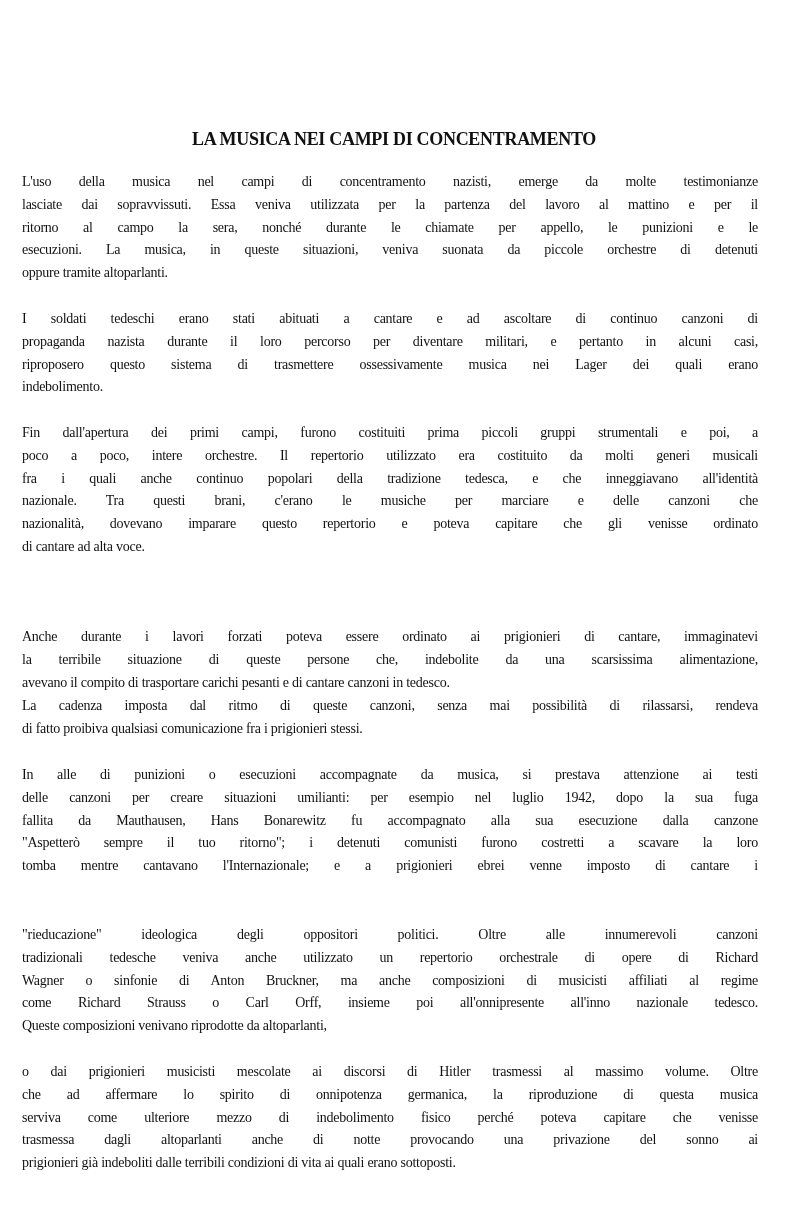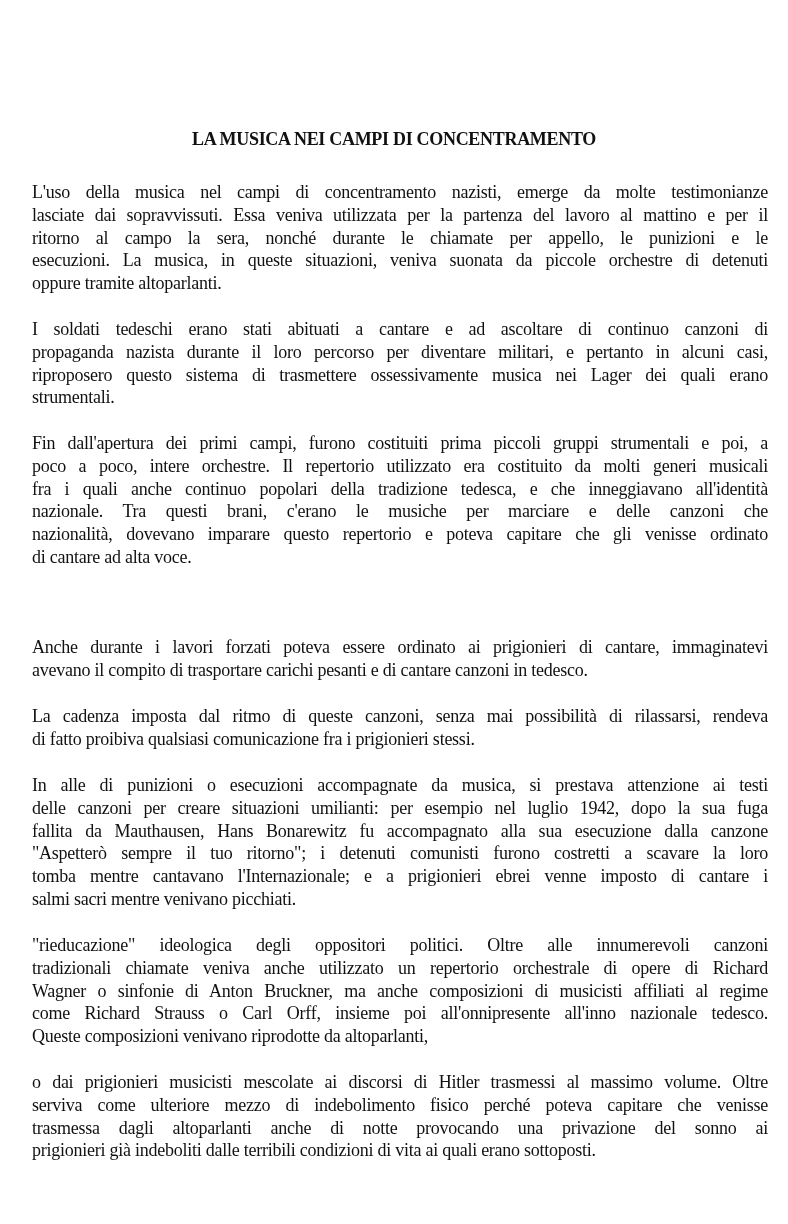--- a/index.html
+++ b/index.html
@@ -6,22 +6,22 @@
     body {
       width: 788px; height: 1224px; position: relative; overflow: hidden;
       font-family: "Liberation Serif", serif; color: #111111;
     }
     .page { position: absolute; left: 22px; top: 0; width: 736px; }
     .title {
       position: absolute; left: 0; top: 125px; width: 736px; text-align: center;
       font-weight: bold; font-size: 18px; letter-spacing: -0.3px; margin: 4px;
     }
     .para {
-      position: absolute; left: 0; width: 736px; margin: 10px;
-      font-size: 18px; line-height: 22.8px; text-align: justify;
+      position: absolute; left: 0; width: 736px; margin: 0;
+      font-size: 14px; line-height: 22.8px; text-align: justify;
       letter-spacing: -0.25px; word-spacing: 0px;
     }
     .para span.line { display: block; text-align: justify; text-align-last: justify; white-space: nowrap; }
     .para span.line.last { text-align-last: left; }
   </style>
 </head>
 <body>
 
 <div class="page">
   <h1 class="title">LA MUSICA NEI CAMPI DI CONCENTRAMENTO</h1>
@@ -31,58 +31,59 @@
     <span class="line">lasciate dai sopravvissuti. Essa veniva utilizzata per la partenza del lavoro al mattino e per il</span>
     <span class="line">ritorno al campo la sera, nonché durante le chiamate per appello,    le punizioni e le</span>
     <span class="line">esecuzioni. La musica, in queste situazioni, veniva suonata da piccole orchestre di detenuti</span>
     <span class="line last">oppure tramite altoparlanti.</span>
   </p>
 
   <p class="para" style="top:308px">
     <span class="line">I soldati tedeschi erano stati abituati a cantare e ad ascoltare di continuo canzoni di</span>
     <span class="line">propaganda nazista durante il loro percorso per diventare militari, e pertanto in alcuni casi,</span>
     <span class="line">riproposero questo sistema di trasmettere ossessivamente musica nei Lager dei quali erano</span>
-    <span class="line last">strumentali.</span>
+    <span class="line last">indebolimento.</span>
   </p>
 
   <p class="para" style="top:422px">
     <span class="line">Fin dall'apertura dei primi campi, furono costituiti prima piccoli gruppi strumentali e poi, a</span>
     <span class="line">poco a poco, intere orchestre. Il repertorio utilizzato era costituito da molti generi musicali</span>
     <span class="line">fra i quali anche continuo popolari della tradizione tedesca, e che inneggiavano all'identità</span>
     <span class="line">nazionale. Tra questi brani, c'erano le musiche per marciare e delle canzoni che</span>
     <span class="line">nazionalità, dovevano imparare questo repertorio e poteva capitare che gli venisse ordinato</span>
     <span class="line last">di cantare ad alta voce.</span>
   </p>
 
   <p class="para" style="top:626px">
     <span class="line">Anche durante i lavori forzati poteva essere ordinato ai prigionieri di cantare, immaginatevi</span>
+    <span class="line">la terribile situazione di queste persone che, indebolite da una scarsissima alimentazione,</span>
     <span class="line last">avevano il compito di trasportare carichi pesanti e di cantare canzoni in tedesco.</span>
   </p>
 
   <p class="para" style="top:695px">
     <span class="line">La cadenza imposta dal ritmo di queste canzoni, senza mai possibilità di rilassarsi,  rendeva</span>
     <span class="line last">di fatto proibiva qualsiasi comunicazione fra i prigionieri stessi.</span>
   </p>
 
   <p class="para" style="top:764px">
     <span class="line">In alle di punizioni o esecuzioni accompagnate da musica, si prestava attenzione ai testi</span>
     <span class="line">delle canzoni per creare situazioni umilianti: per esempio nel luglio 1942, dopo la sua fuga</span>
     <span class="line">fallita da Mauthausen, Hans Bonarewitz fu accompagnato alla sua esecuzione dalla canzone</span>
     <span class="line">"Aspetterò sempre il tuo ritorno"; i detenuti comunisti furono costretti a scavare la loro</span>
     <span class="line">tomba mentre cantavano l'Internazionale; e a prigionieri ebrei venne imposto di cantare i</span>
-    <span class="line last">salmi sacri mentre venivano picchiati.</span>
   </p>
 
   <p class="para" style="top:924px">
     <span class="line">"rieducazione" ideologica degli oppositori politici. Oltre alle innumerevoli canzoni</span>
-    <span class="line">tradizionali chiamate veniva anche utilizzato un repertorio orchestrale di opere di Richard</span>
+    <span class="line">tradizionali tedesche veniva anche utilizzato un repertorio orchestrale di opere di Richard</span>
     <span class="line">Wagner o sinfonie di Anton Bruckner, ma anche composizioni di musicisti affiliati al regime</span>
     <span class="line">come Richard Strauss o Carl Orff, insieme poi all'onnipresente all'inno nazionale tedesco.</span>
     <span class="line last">Queste composizioni venivano riprodotte da altoparlanti,</span>
   </p>
 
   <p class="para" style="top:1061px">
     <span class="line">o dai prigionieri musicisti mescolate ai discorsi di Hitler trasmessi al massimo volume. Oltre</span>
+    <span class="line">che ad affermare lo spirito di onnipotenza germanica, la riproduzione di questa musica</span>
     <span class="line">serviva come ulteriore mezzo di indebolimento fisico perché poteva capitare  che venisse</span>
     <span class="line">trasmessa dagli altoparlanti anche di notte provocando una privazione del sonno ai</span>
     <span class="line last">prigionieri già indeboliti dalle terribili condizioni di vita ai quali erano sottoposti.</span>
   </p>
 </div>
 
 </body></html>

